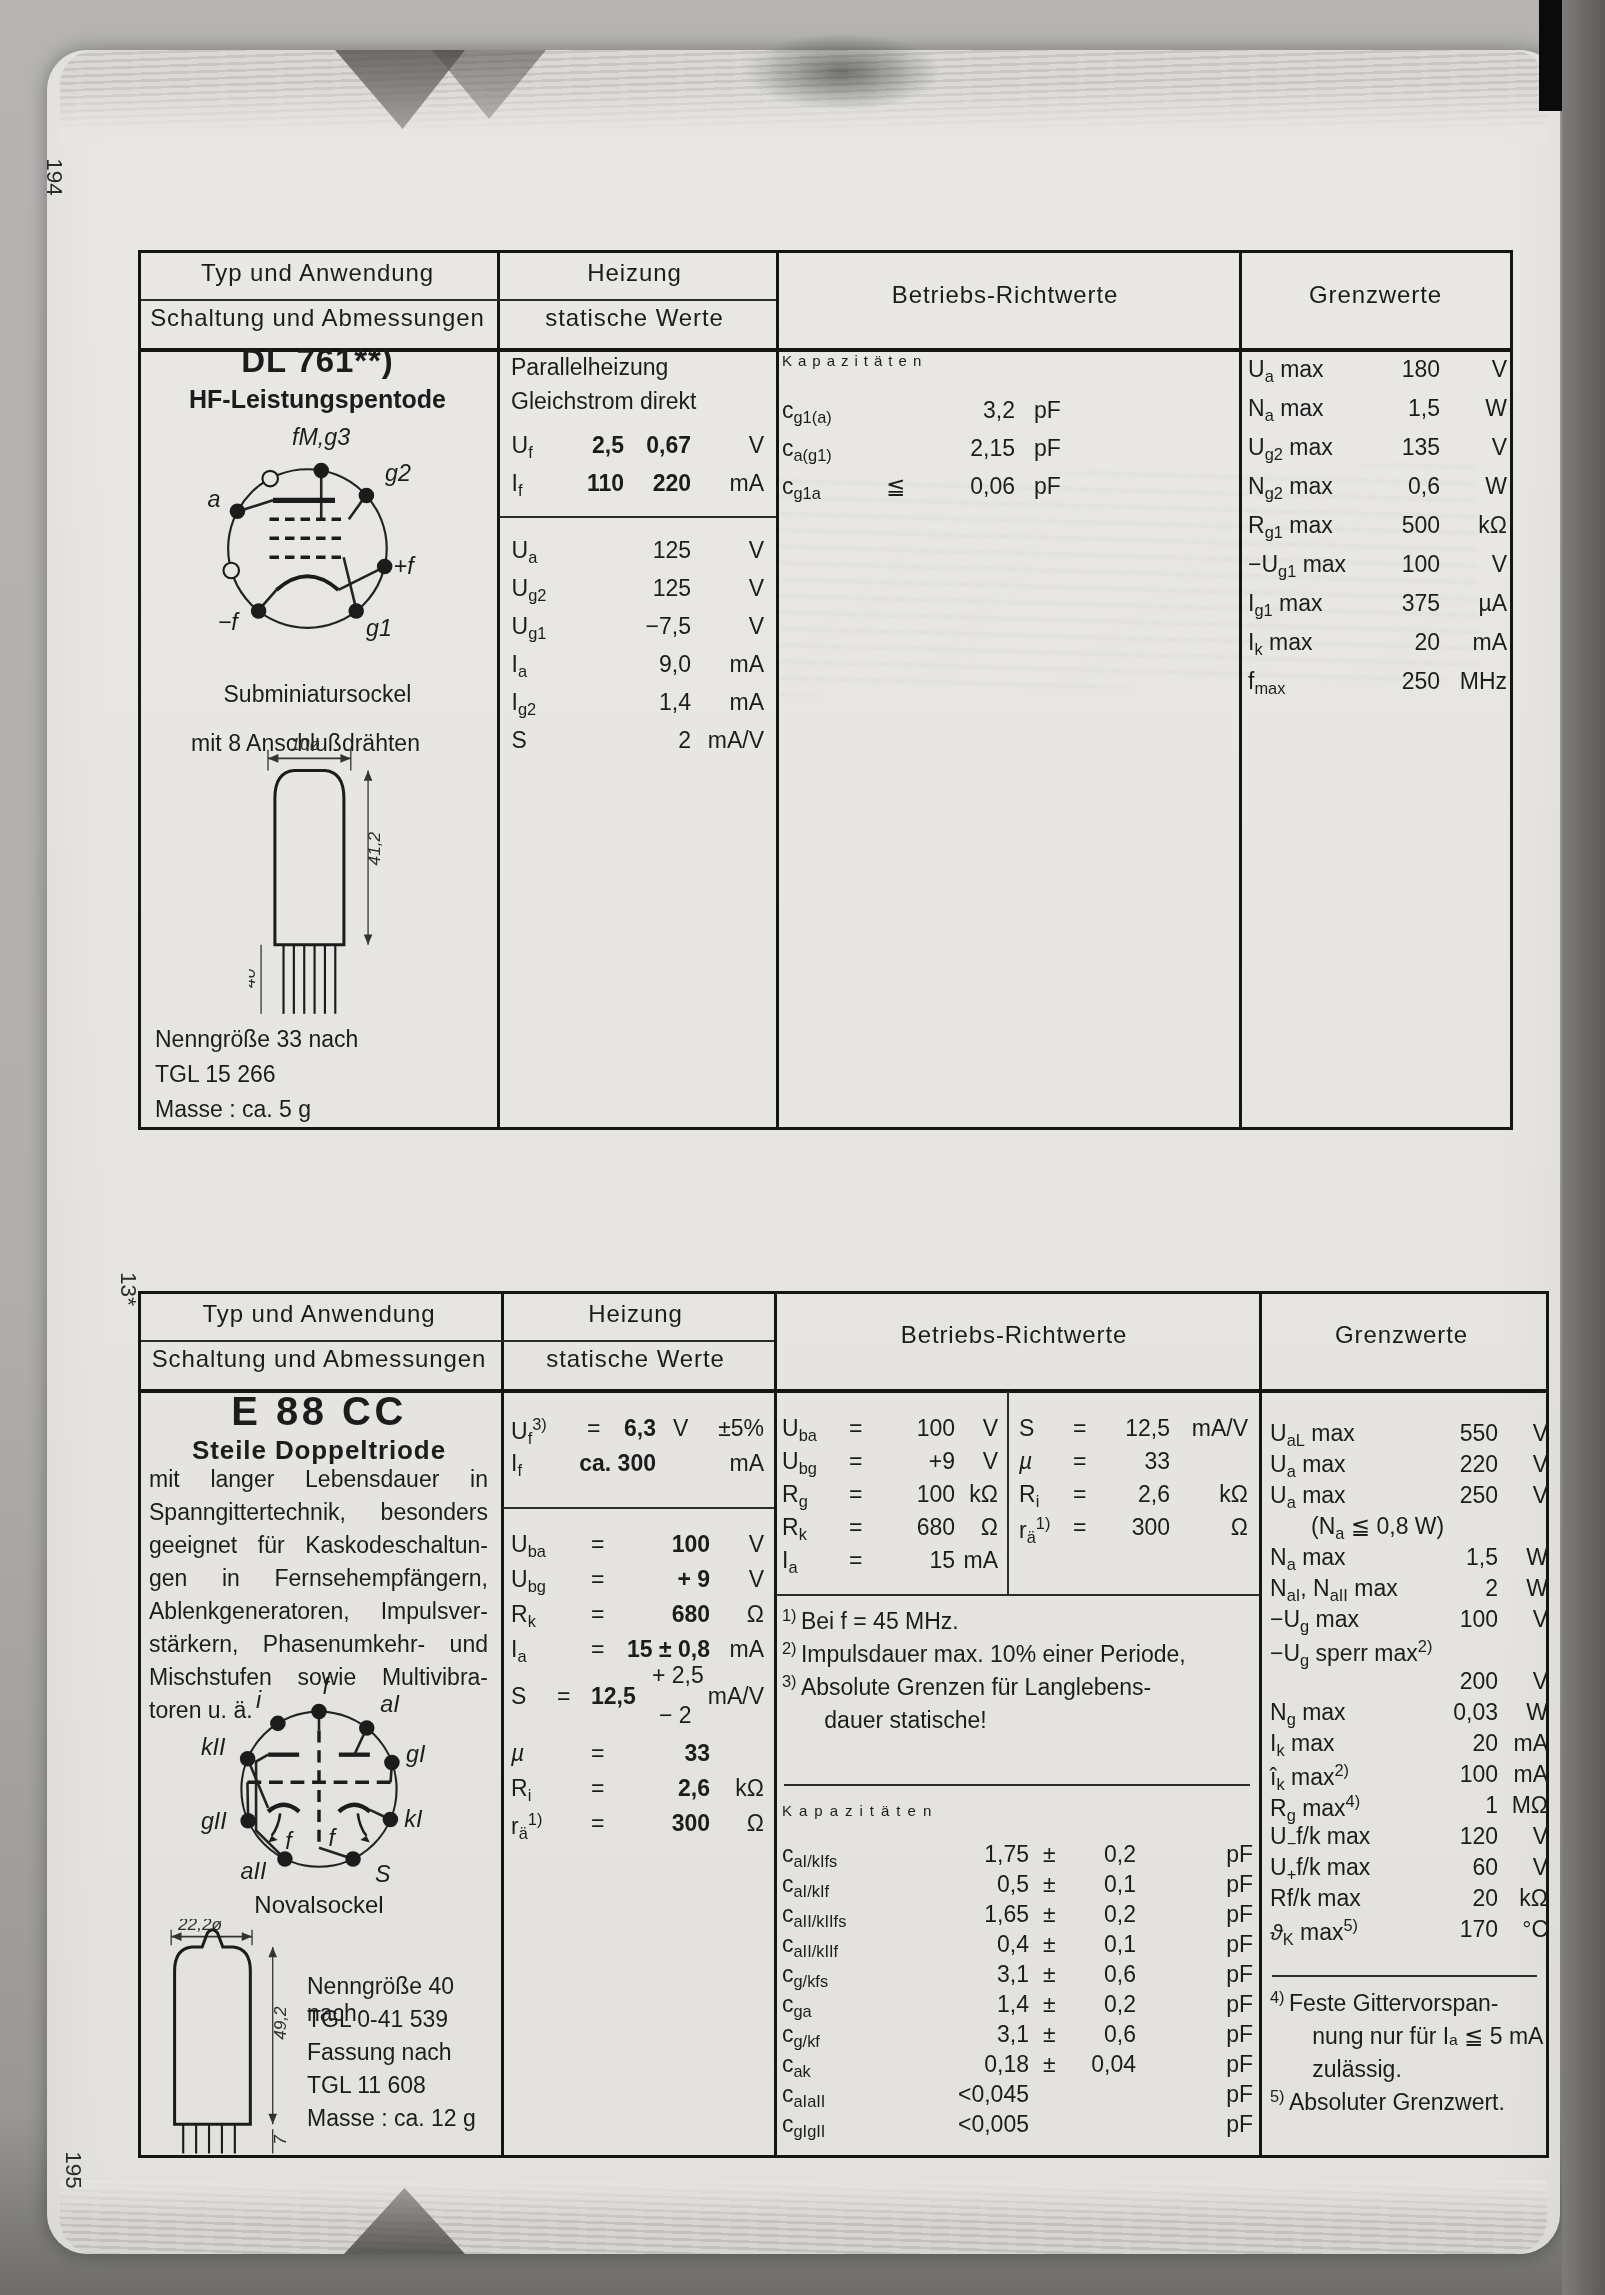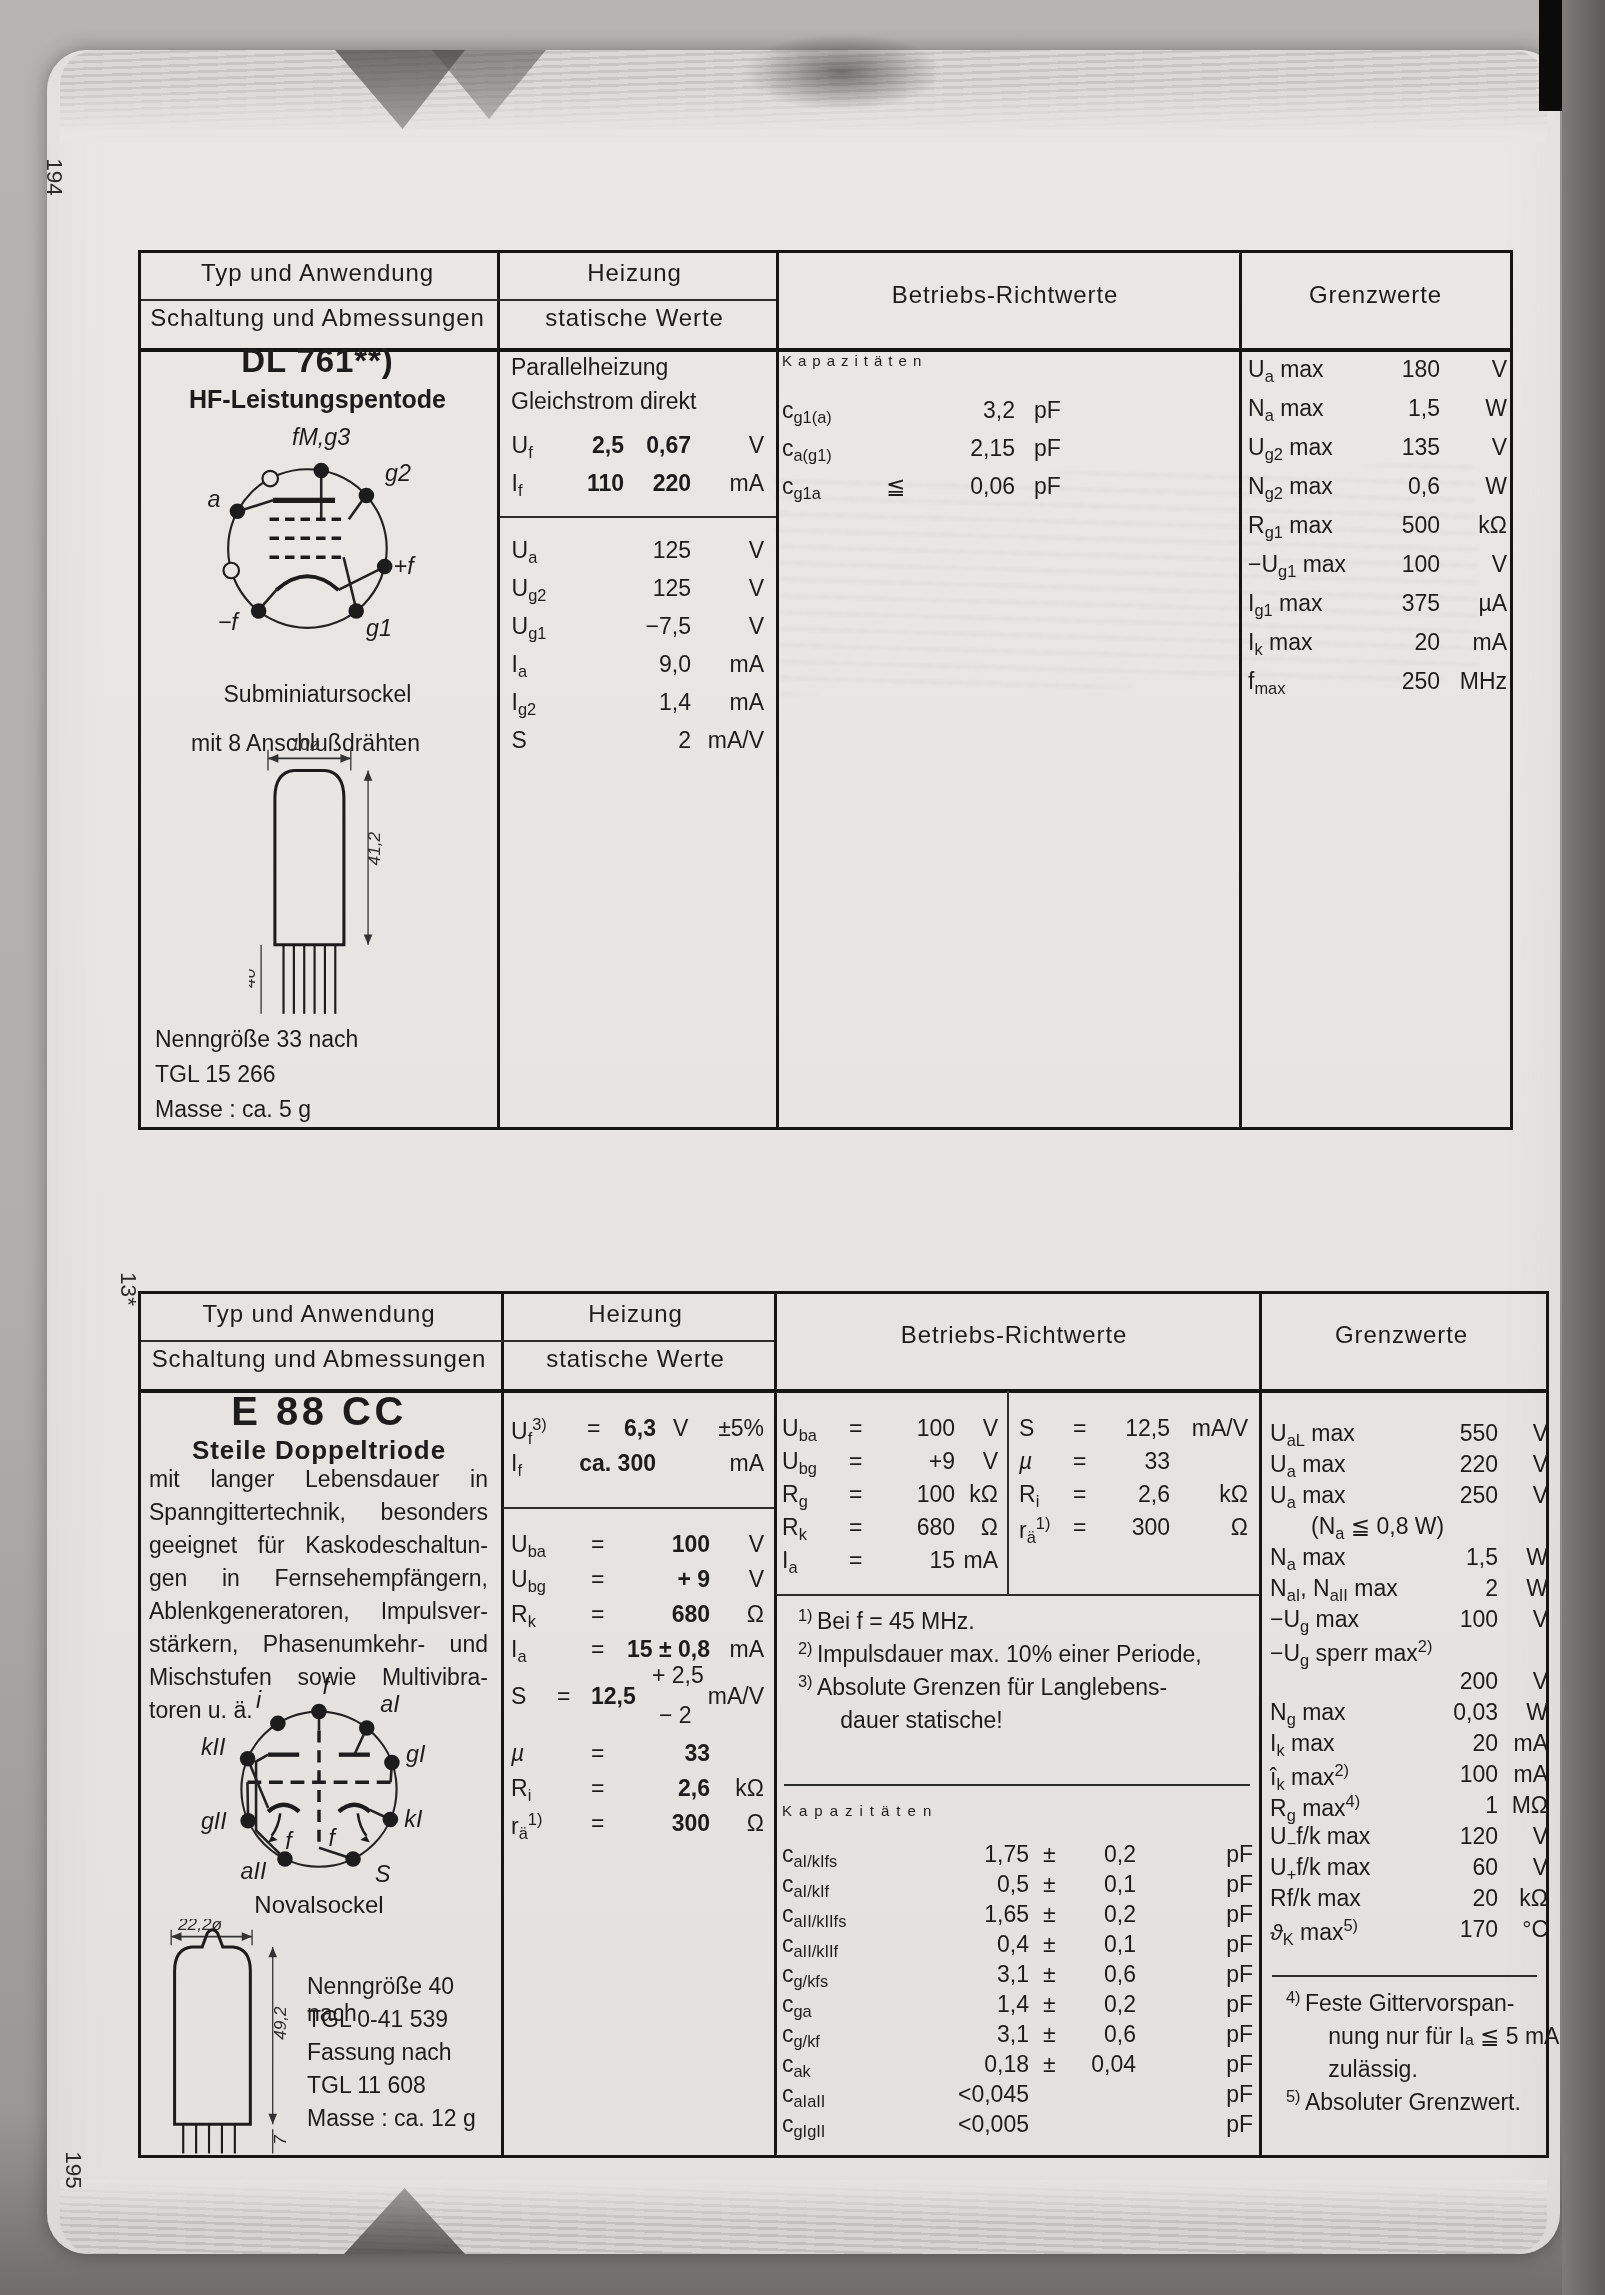--- a/index.html
+++ b/index.html
@@ -102,21 +102,21 @@
   .t2bl-row .eq{position:absolute;left:67px;top:3.5px;}
   .t2bl-row .v{position:absolute;right:43px;top:3.5px;width:91px;text-align:right;}
   .t2bl-row .u{position:absolute;right:0;top:3.5px;width:40px;text-align:right;}
 
   .t2br-row{height:33px;}
   .t2br-row .lbl{position:absolute;left:0;top:3.5px;}
   .t2br-row .eq{position:absolute;left:54px;top:3.5px;}
   .t2br-row .v{position:absolute;left:78px;top:3.5px;width:73px;text-align:right;}
   .t2br-row .u{position:absolute;right:0;top:3.5px;width:60px;text-align:right;}
 
-  .fn-row{height:33px;margin-left:16px;}
+  .fn-row{height:33px;}
   .fsup{font-size:16.4px;vertical-align:7.8px;margin-right:4.3px;}
   .ind1{padding-left:38px;}
 
   .cap-row{height:30px;}
   .cap-row .lbl{position:absolute;left:0;top:2.6px;}
   .cap-row .v{position:absolute;left:117px;top:2.6px;width:130px;text-align:right;}
   .cap-row .pm{position:absolute;left:261px;top:2.6px;}
   .cap-row .tol{position:absolute;left:285px;top:2.6px;width:69px;text-align:right;}
   .cap-row .u{position:absolute;right:0;top:2.6px;width:43px;text-align:right;}
 

